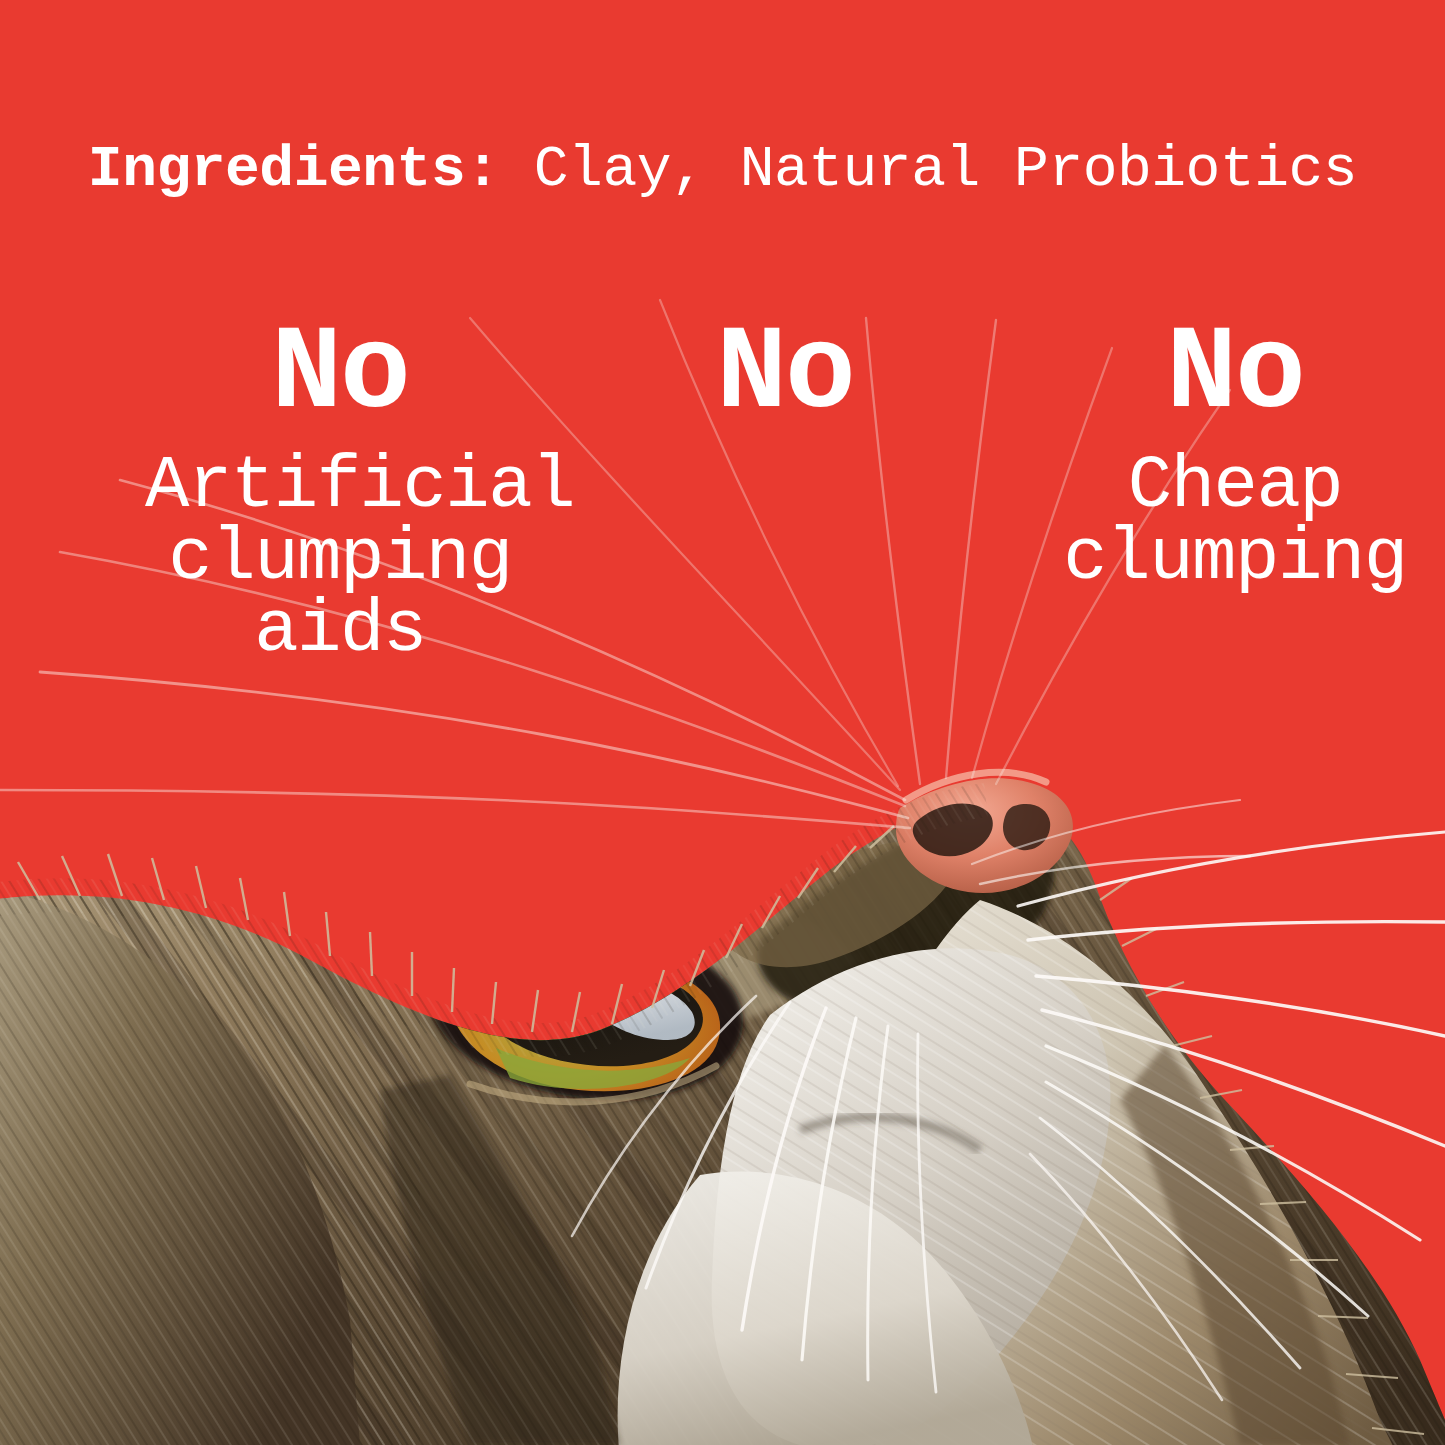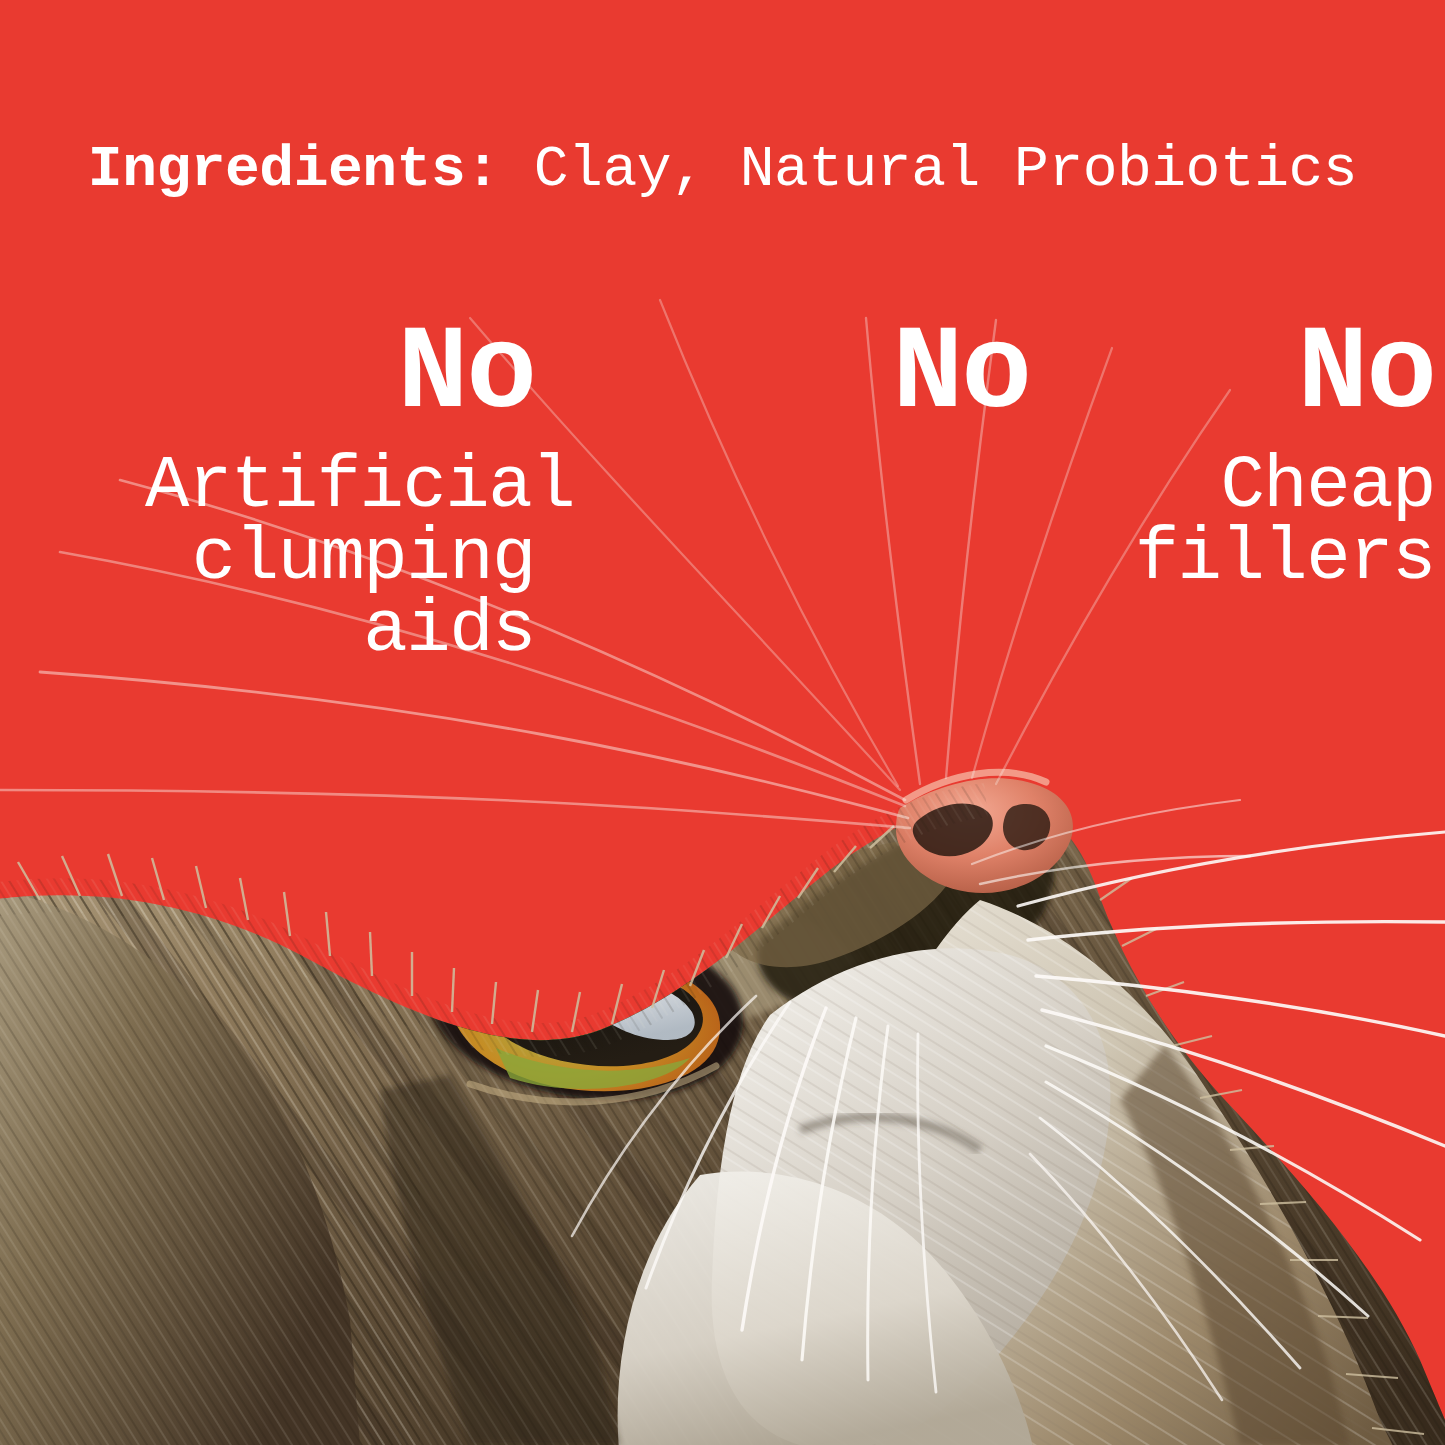--- a/index.html
+++ b/index.html
@@ -50,21 +50,21 @@
     top: 318px;
     left: 0;
     width: 100%;
     height: 330px;
     display: flex;
     z-index: 40;
     pointer-events: none;
   }
   .claim {
     position: absolute;
-    text-align: right;
+    text-align: center;
     color: #ffffff;
     pointer-events: auto;
   }
   .claim-0 { left: 145px;  width: 390px; }
   .claim-1 { left: 540px;  width: 490px; }
   .claim-2 { left: 1035px; width: 400px; }
 
   .claim .no {
     font-size: 118px;
     font-weight: 700;
@@ -406,21 +406,21 @@
       <span class="no">No</span>
       <span class="desc">Artificial clumping aids</span>
     </div>
 
     <div class="claim claim-1">
       <span class="no">No</span>
     </div>
 
     <div class="claim claim-2">
       <span class="no">No</span>
-      <span class="desc">Cheap fillers</span>
+      <span class="desc">Cheap clumping</span>
     </div>
 
   </div>
 
   <svg class="whisker-layer whisker-front" viewBox="0 0 1445 1445" preserveAspectRatio="none">
     <g fill="none" stroke="#fdfaf7" stroke-linecap="round">
 
       <path d="M 1018,906 C 1140,872 1280,846 1445,832" stroke-width="3.2" opacity="0.9"></path>
       <path d="M 1028,940 C 1150,926 1300,920 1445,922" stroke-width="3.4" opacity="0.92"></path>
       <path d="M 1036,976 C 1160,986 1310,1006 1445,1036" stroke-width="3.4" opacity="0.92"></path>

